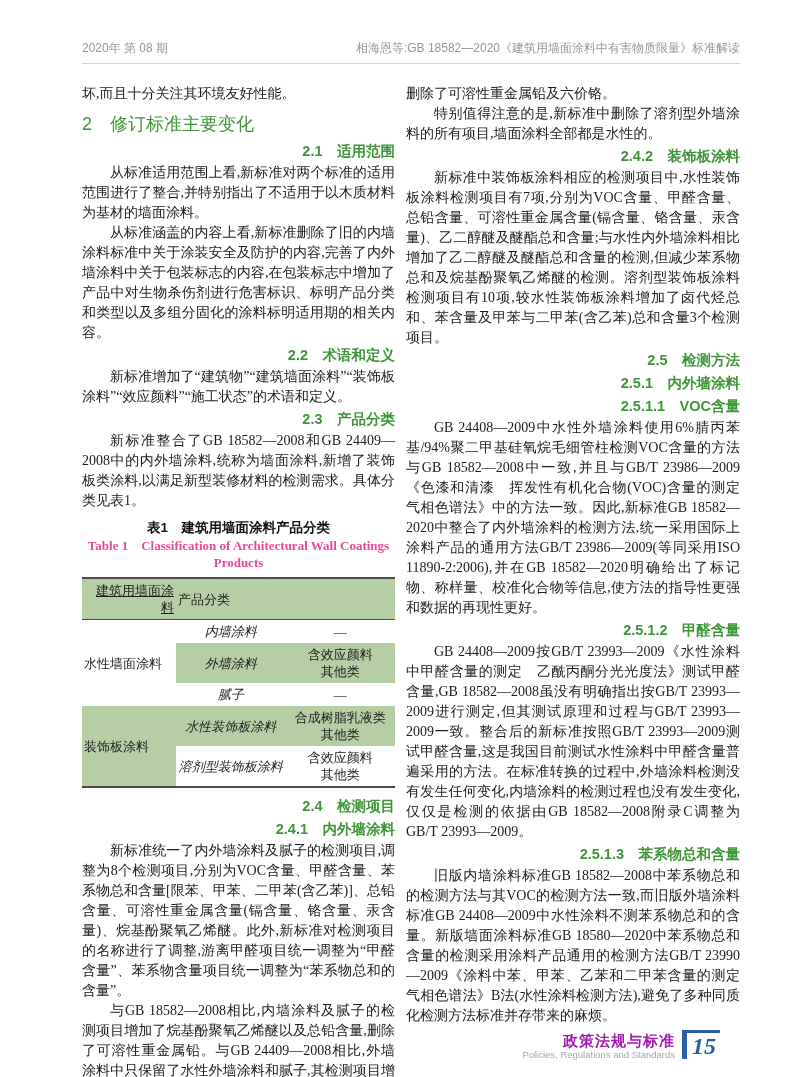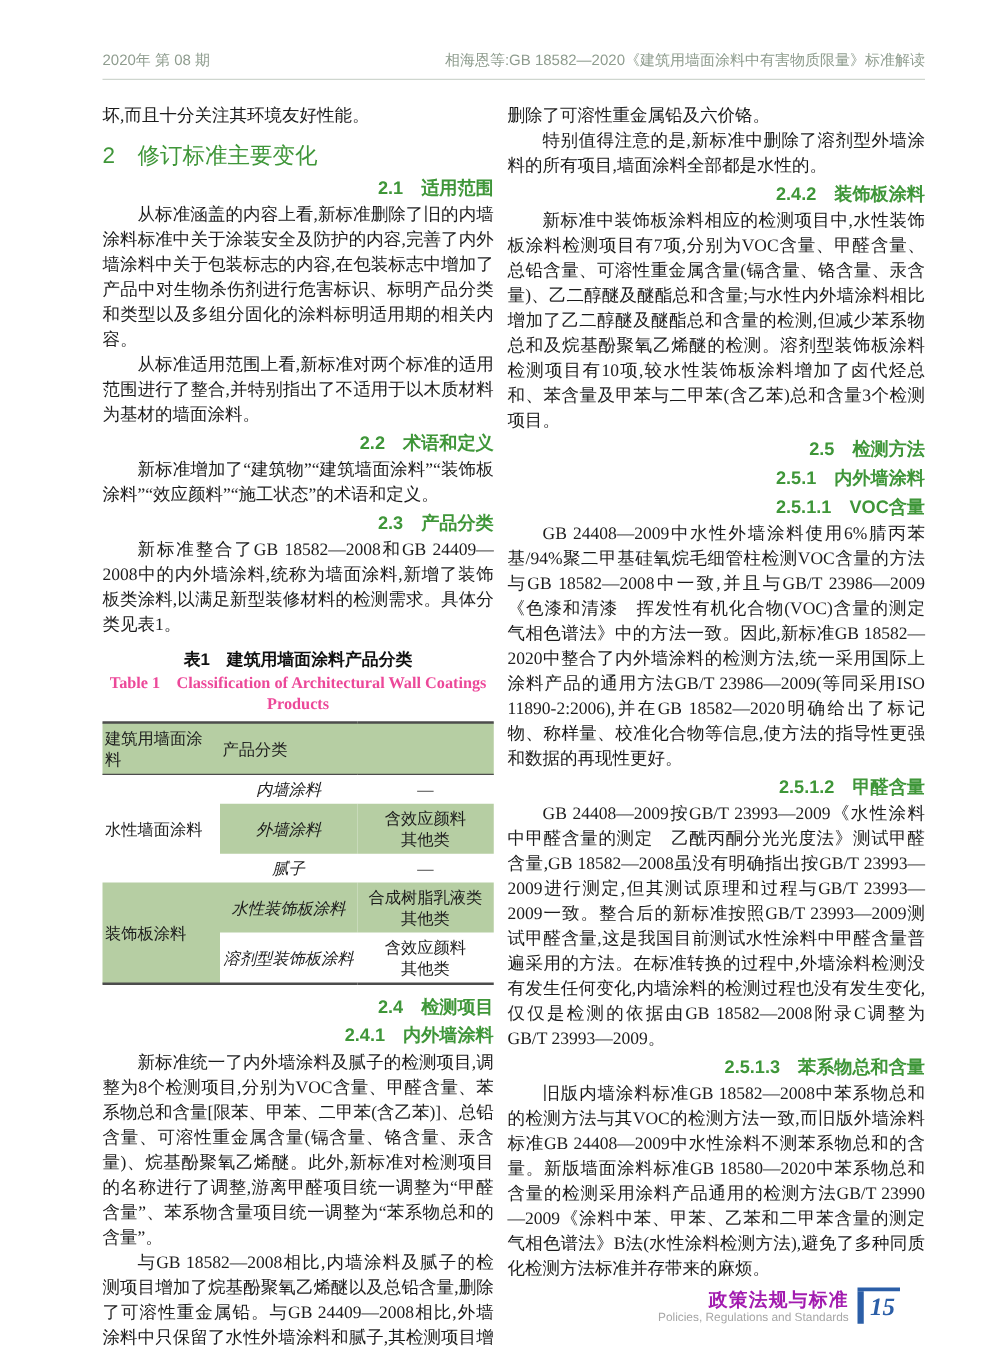--- a/index.html
+++ b/index.html
@@ -69,21 +69,21 @@
   }
   table.cls th,table.cls td{
     font-weight:normal;vertical-align:middle;
     padding:3px 2px;
   }
   table.cls thead th{
     background:var(--table-green);
     border-bottom:1.5px solid #4c4c4c;
     height:24px;
   }
-  th.c1h{text-align:left;padding-left:4px;width:94px;}
+  th.c1h{text-align:right;padding-left:4px;width:94px;text-decoration:underline;}
   th.c23h{text-align:left;}
   td.c1{width:94px;text-align:left;padding-left:4px;}
   td.c2{width:112px;text-align:center;padding-left:2px;font-style:italic;}
   td.c3{text-align:center;}
   td.g{background:var(--table-green);}
   tr.single td{height:22px;}
   
   .footer{
     position:absolute;right:74px;bottom:16px;
     display:flex;align-items:flex-start;
@@ -100,42 +100,42 @@
   }
   .pageno-wrap{
     border-top:3px solid var(--footer-blue);
     display:flex;align-items:stretch;
   }
   .pageno-bar{width:5px;background:var(--footer-blue);height:26px;}
   .pageno{
     color:var(--footer-blue);
     font-family:"Liberation Serif","DejaVu Serif",serif;
     font-weight:bold;font-style:italic;
-    font-size:20px;line-height:26px;
+    font-size:24px;line-height:26px;
     padding:0 4px 0 5px;
   }
 </style>
 </head>
 <body>
 
 <div class="page">
 
   <div class="runhead">
     <span>2020年  第 08 期</span>
     <span>相海恩等:GB 18582—2020《建筑用墙面涂料中有害物质限量》标准解读</span>
   </div>
 
   <div class="cols">
 
     <div class="col col-left">
       <p class="noindent">坏,而且十分关注其环境友好性能。</p>
       <div class="h-main">2　修订标准主要变化</div>
       <div class="h-sub">2.1　适用范围</div>
+      <p class="para">从标准适用范围上看,新标准对两个标准的适用范围进行了整合,并特别指出了不适用于以木质材料为基材的墙面涂料。</p>
       <p class="para">从标准涵盖的内容上看,新标准删除了旧的内墙涂料标准中关于涂装安全及防护的内容,完善了内外墙涂料中关于包装标志的内容,在包装标志中增加了产品中对生物杀伤剂进行危害标识、标明产品分类和类型以及多组分固化的涂料标明适用期的相关内容。</p>
-      <p class="para">从标准适用范围上看,新标准对两个标准的适用范围进行了整合,并特别指出了不适用于以木质材料为基材的墙面涂料。</p>
       <div class="h-sub">2.2　术语和定义</div>
       <p class="para">新标准增加了“建筑物”“建筑墙面涂料”“装饰板涂料”“效应颜料”“施工状态”的术语和定义。</p>
       <div class="h-sub">2.3　产品分类</div>
       <p class="para">新标准整合了GB 18582—2008和GB 24409—2008中的内外墙涂料,统称为墙面涂料,新增了装饰板类涂料,以满足新型装修材料的检测需求。具体分类见表1。</p>
 
       <div class="cap">
         <div class="cap-cn">表1　建筑用墙面涂料产品分类</div>
         <div class="cap-en">Table 1　Classification of Architectural Wall Coatings Products</div>
       </div>
 

